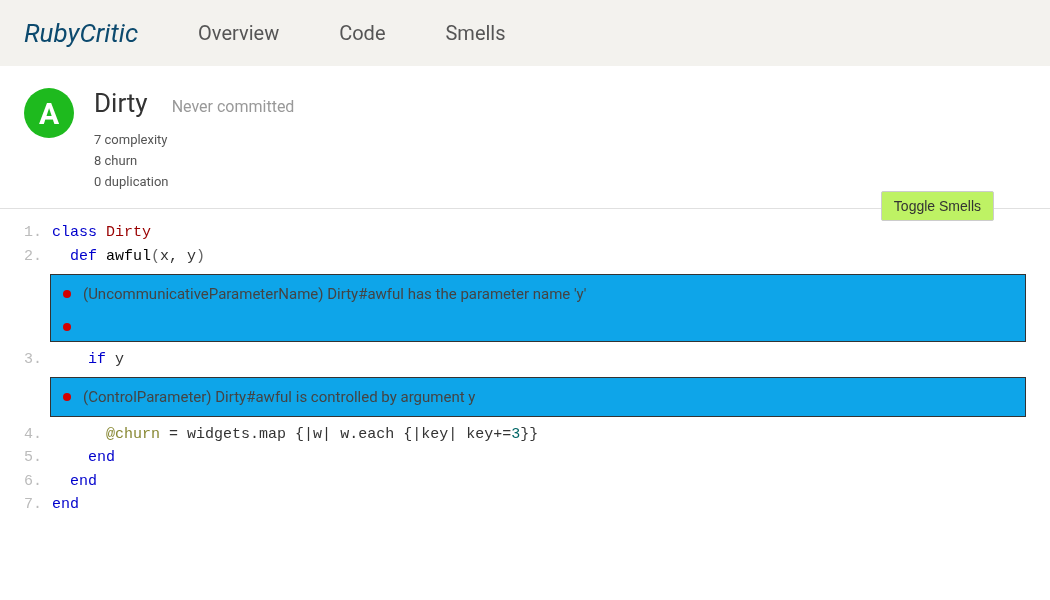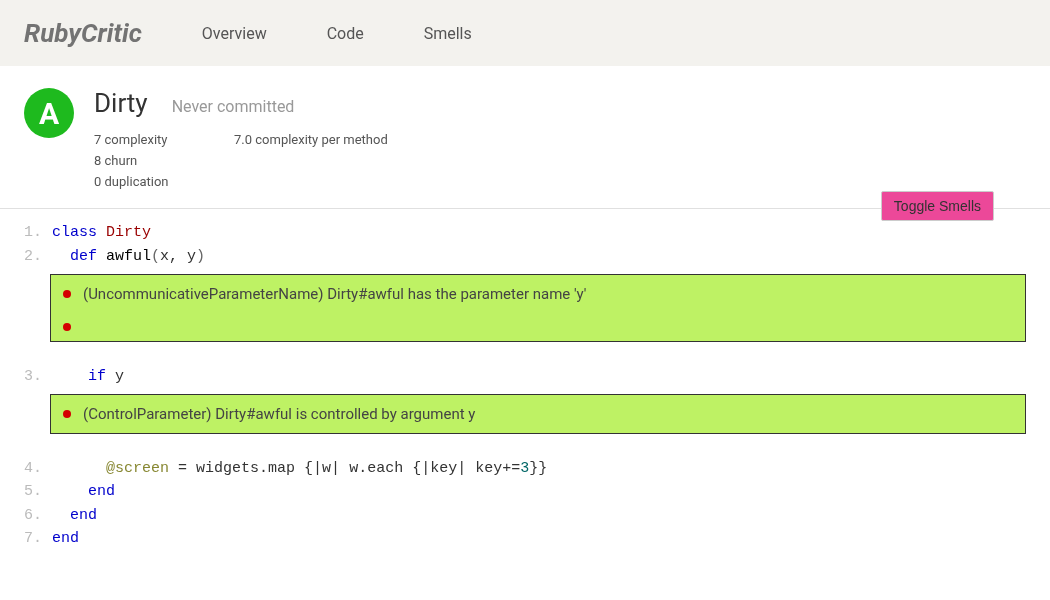--- a/index.html
+++ b/index.html
@@ -10,28 +10,28 @@
       font-size: 14px;
     }
     .header {
       background: #f3f2ee;
       padding: 18px 24px;
       display: flex;
       align-items: center;
       gap: 60px;
     }
     .logo {
-      font-weight: 700;
+      font-weight: 400;
       font-size: 26px;
       font-style: italic;
-      color: #737373;
+      color: #0c4a6e;
     }
     .nav-link {
       color: #555;
-      font-size: 16px;
+      font-size: 20px;
       cursor: pointer;
     }
     .file-summary {
       display: flex;
       padding: 22px 24px 16px 24px;
       gap: 20px;
       align-items: flex-start;
       border-bottom: 1px solid #e0e0e0;
     }
     .grade {
@@ -56,36 +56,36 @@
     }
     .file-name {
       font-size: 26px;
       font-weight: 400;
       color: #333;
     }
     .commit-status {
       color: #999;
       font-size: 16px;
     }
-    .metrics { display: flex; gap: 10px; }
+    .metrics { display: flex; }
     .metrics-col { min-width: 130px; }
     .metric {
       color: #555;
       font-size: 13px;
       line-height: 1.6;
     }
     .toggle-wrapper {
       position: relative;
       height: 0;
     }
     .toggle-btn {
       position: absolute;
       right: 56px;
       top: -18px;
-      background: #ec4899;
+      background: #bef264;
       border: 1px solid #ccc;
       padding: 6px 12px;
       font-size: 14px;
       cursor: pointer;
       color: #333;
       border-radius: 2px;
     }
     .code-container {
       padding: 12px 0 24px 0;
       font-family: "Consolas", "Monaco", "Courier New", monospace;
@@ -105,22 +105,22 @@
     }
     .code-text { white-space: pre; text-align: right; }
     .kw { color: #0000cc; }
     .cls { color: #990000; }
     .fn { color: #000000; }
     .paren { color: #666; }
     .ivar { color: #888833; }
     .lit { color: #006666; }
     .punct { color: #333; }
     .smell-group {
-      margin: 6px 24px 23px 50px;
-      background: #bef264;
+      margin: 6px 24px 6px 50px;
+      background: #0ea5e9;
       border: 1px solid #333;
     }
     .smell-item {
       display: flex;
       align-items: center;
       padding: 10px 12px;
       gap: 12px;
       font-family: -apple-system, BlinkMacSystemFont, "Segoe UI", Roboto, sans-serif;
       font-size: 15px;
       color: #444;
@@ -150,21 +150,20 @@
       <div class="file-name">Dirty</div>
       <div class="commit-status">Never committed</div>
     </div>
     <div class="metrics">
       <div class="metrics-col">
         <div class="metric">7 complexity</div>
         <div class="metric">8 churn</div>
         <div class="metric">0 duplication</div>
       </div>
       <div class="metrics-col">
-        <div class="metric">7.0 complexity per method</div>
       </div>
     </div>
   </div>
 </div>
 
 <div class="toggle-wrapper">
   <button class="toggle-btn">Toggle Smells</button>
 </div>
 
 <div class="code-container">
@@ -196,21 +195,21 @@
 
   <div class="smell-group">
     <div class="smell-item">
       <span class="smell-dot"></span>
       <span>(ControlParameter) Dirty#awful is controlled by argument y</span>
     </div>
   </div>
 
   <div class="code-line">
     <span class="lineno">4.</span>
-    <span class="code-text"><span>      </span><span class="ivar">@screen</span><span> = </span><span>widgets.map </span><span class="punct">{|</span><span>w</span><span class="punct">| </span><span>w.each </span><span class="punct">{|</span><span>key</span><span class="punct">| </span><span>key+=</span><span class="lit">3</span><span class="punct">}}</span></span>
+    <span class="code-text"><span>      </span><span class="ivar">@churn</span><span> = </span><span>widgets.map </span><span class="punct">{|</span><span>w</span><span class="punct">| </span><span>w.each </span><span class="punct">{|</span><span>key</span><span class="punct">| </span><span>key+=</span><span class="lit">3</span><span class="punct">}}</span></span>
   </div>
 
 
   <div class="code-line">
     <span class="lineno">5.</span>
     <span class="code-text"><span>    </span><span class="kw">end</span></span>
   </div>
 
   <div class="code-line">
     <span class="lineno">6.</span>

